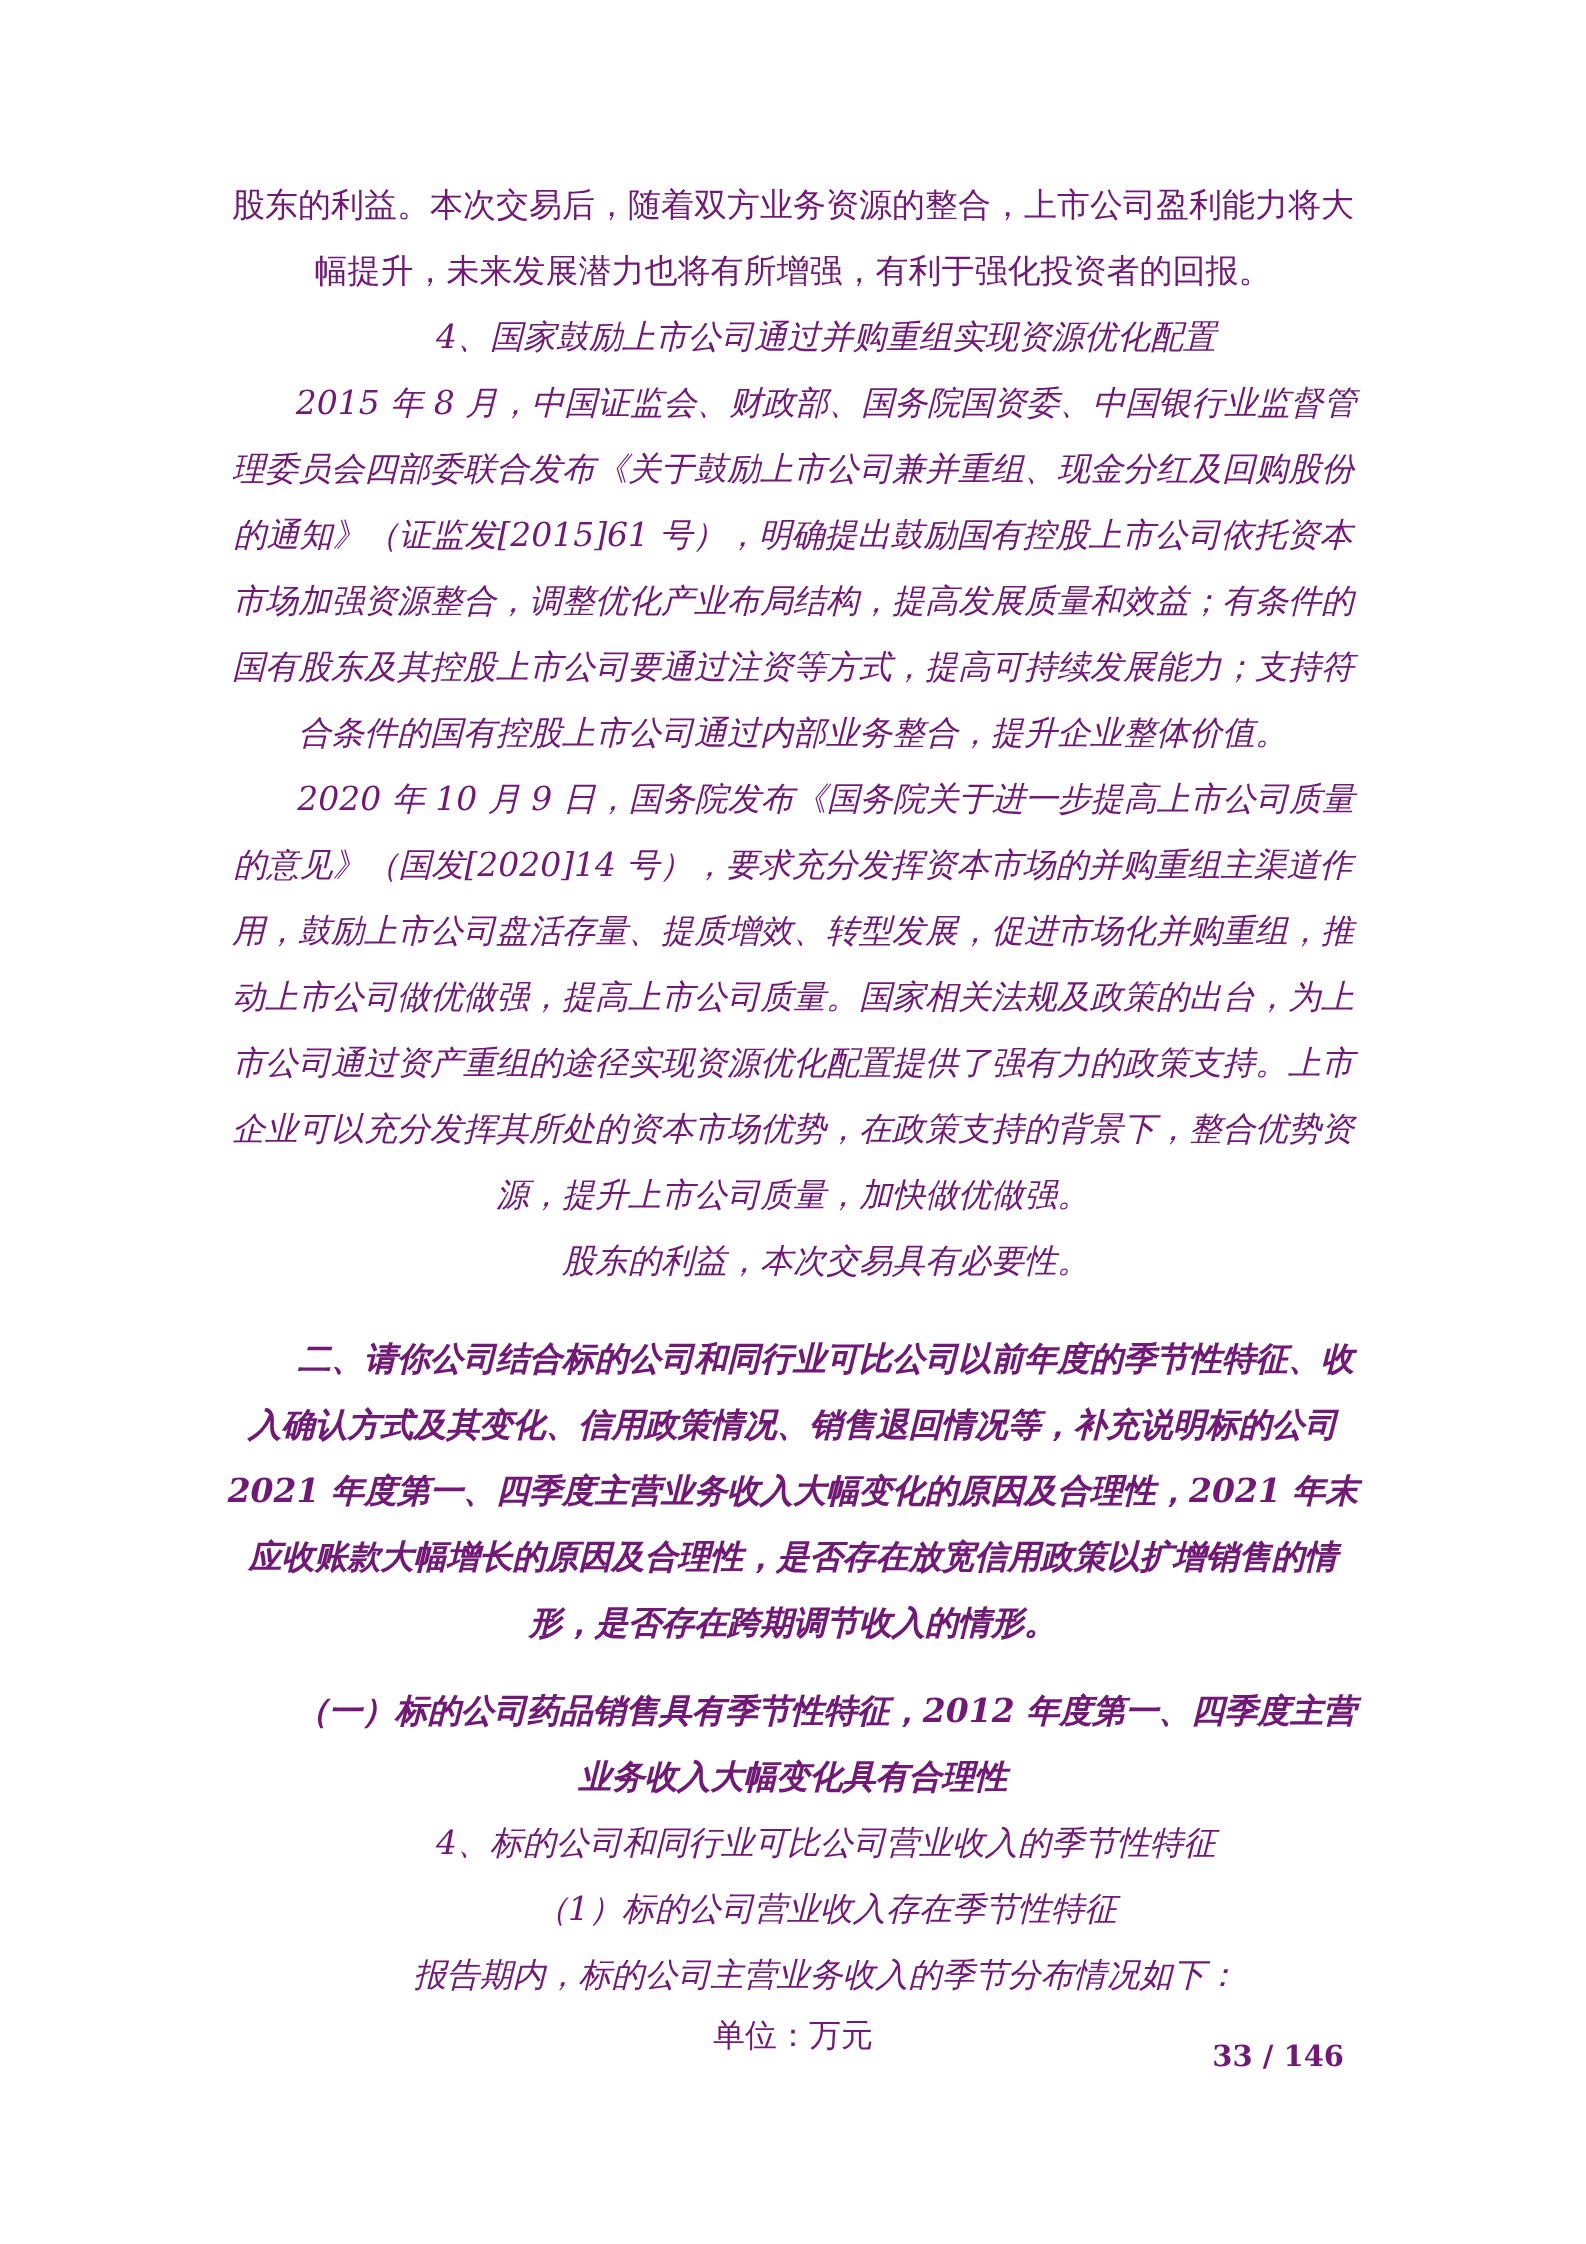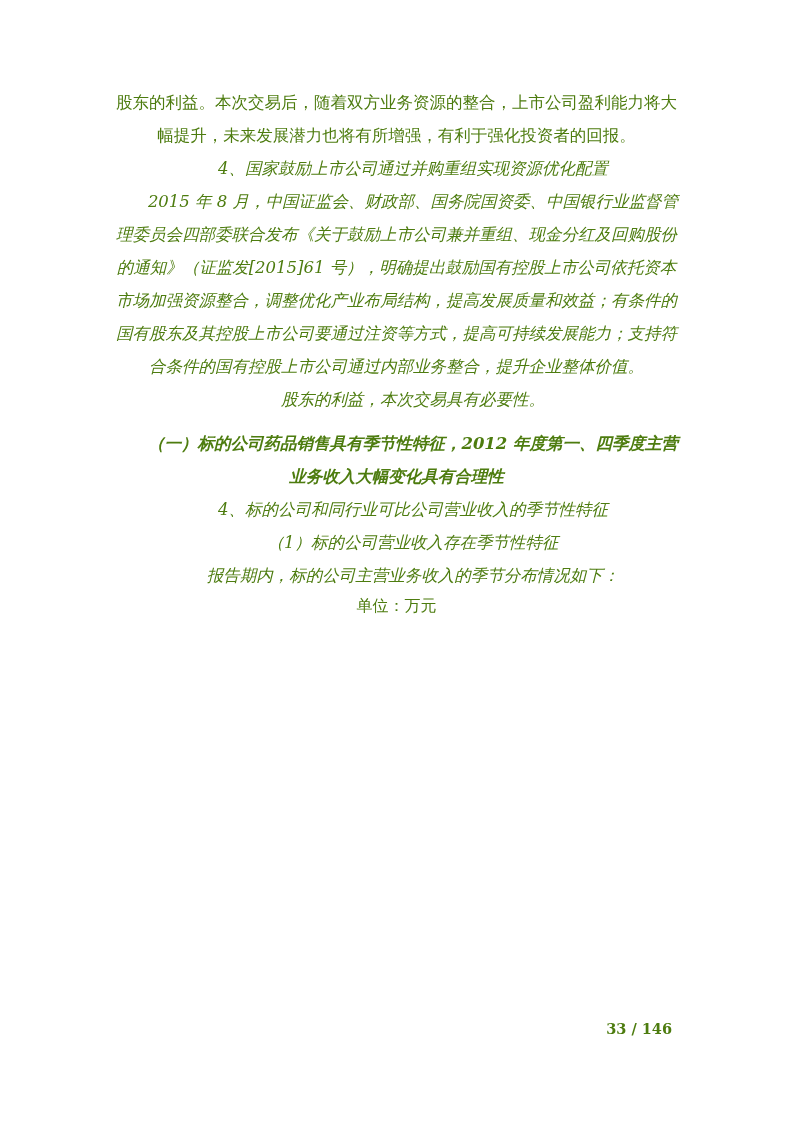--- a/index.html
+++ b/index.html
@@ -5,21 +5,21 @@
   html, body {
     margin: 0;
     padding: 0;
     background: #ffffff;
   }
   .page {
     position: relative;
     width: 793px;
     height: 1122px;
     background: #ffffff;
-    color: #4d7c0f;
+    color: #701a75;
     font-family: "DejaVu Serif", "Liberation Serif", serif;
     overflow: hidden;
   }
   .doc-body {
     position: absolute;
     left: 113px;
     top: 86px;
     width: 567px;
     font-size: 16.5px;
     line-height: 33px;
@@ -67,23 +67,25 @@
 
 <div class="page">
 
   <div class="doc-body">
     <p>股东的利益。本次交易后，随着双方业务资源的整合，上市公司盈利能力将大幅提升，未来发展潜力也将有所增强，有利于强化投资者的回报。</p>
 
     <p class="indent">4、国家鼓励上市公司通过并购重组实现资源优化配置</p>
 
     <p class="indent">2015 年 8 月，中国证监会、财政部、国务院国资委、中国银行业监督管理委员会四部委联合发布《关于鼓励上市公司兼并重组、现金分红及回购股份的通知》（证监发[2015]61 号），明确提出鼓励国有控股上市公司依托资本市场加强资源整合，调整优化产业布局结构，提高发展质量和效益；有条件的国有股东及其控股上市公司要通过注资等方式，提高可持续发展能力；支持符合条件的国有控股上市公司通过内部业务整合，提升企业整体价值。</p>
 
+    <p class="indent">2020 年 10 月 9 日，国务院发布《国务院关于进一步提高上市公司质量的意见》（国发[2020]14 号），要求充分发挥资本市场的并购重组主渠道作用，鼓励上市公司盘活存量、提质增效、转型发展，促进市场化并购重组，推动上市公司做优做强，提高上市公司质量。国家相关法规及政策的出台，为上市公司通过资产重组的途径实现资源优化配置提供了强有力的政策支持。上市企业可以充分发挥其所处的资本市场优势，在政策支持的背景下，整合优势资源，提升上市公司质量，加快做优做强。</p>
 
     <p class="indent">股东的利益，本次交易具有必要性。</p>
 
+    <p class="indent bold space-before-lg">二、请你公司结合标的公司和同行业可比公司以前年度的季节性特征、收入确认方式及其变化、信用政策情况、销售退回情况等，补充说明标的公司 2021 年度第一、四季度主营业务收入大幅变化的原因及合理性，2021 年末应收账款大幅增长的原因及合理性，是否存在放宽信用政策以扩增销售的情形，是否存在跨期调节收入的情形。</p>
 
     <p class="indent bold space-before-sm">（一）标的公司药品销售具有季节性特征，2012 年度第一、四季度主营业务收入大幅变化具有合理性</p>
 
     <p class="indent">4、标的公司和同行业可比公司营业收入的季节性特征</p>
 
     <p class="indent">（1）标的公司营业收入存在季节性特征</p>
 
     <p class="indent">报告期内，标的公司主营业务收入的季节分布情况如下：</p>
 
     <p class="unit-line">单位：万元</p>

